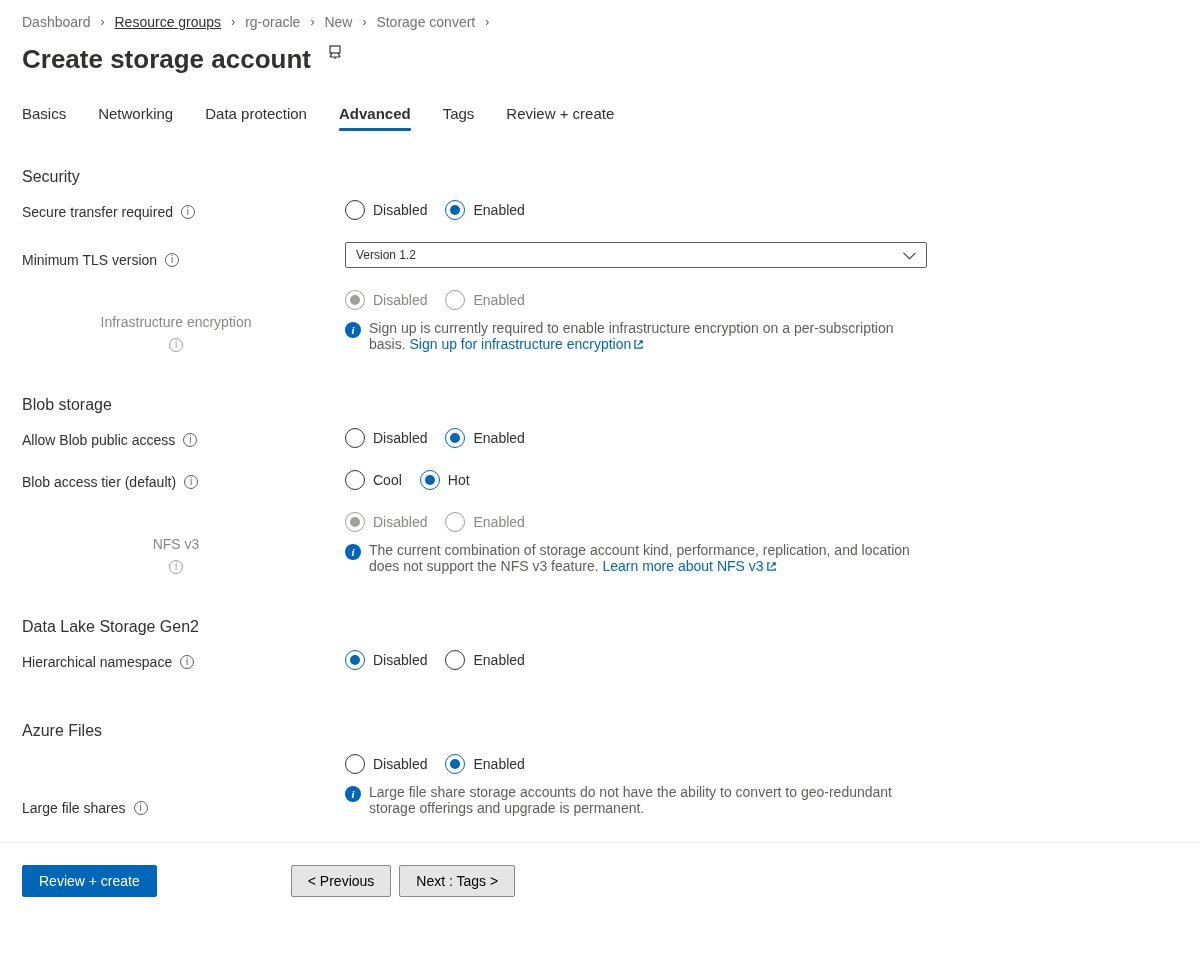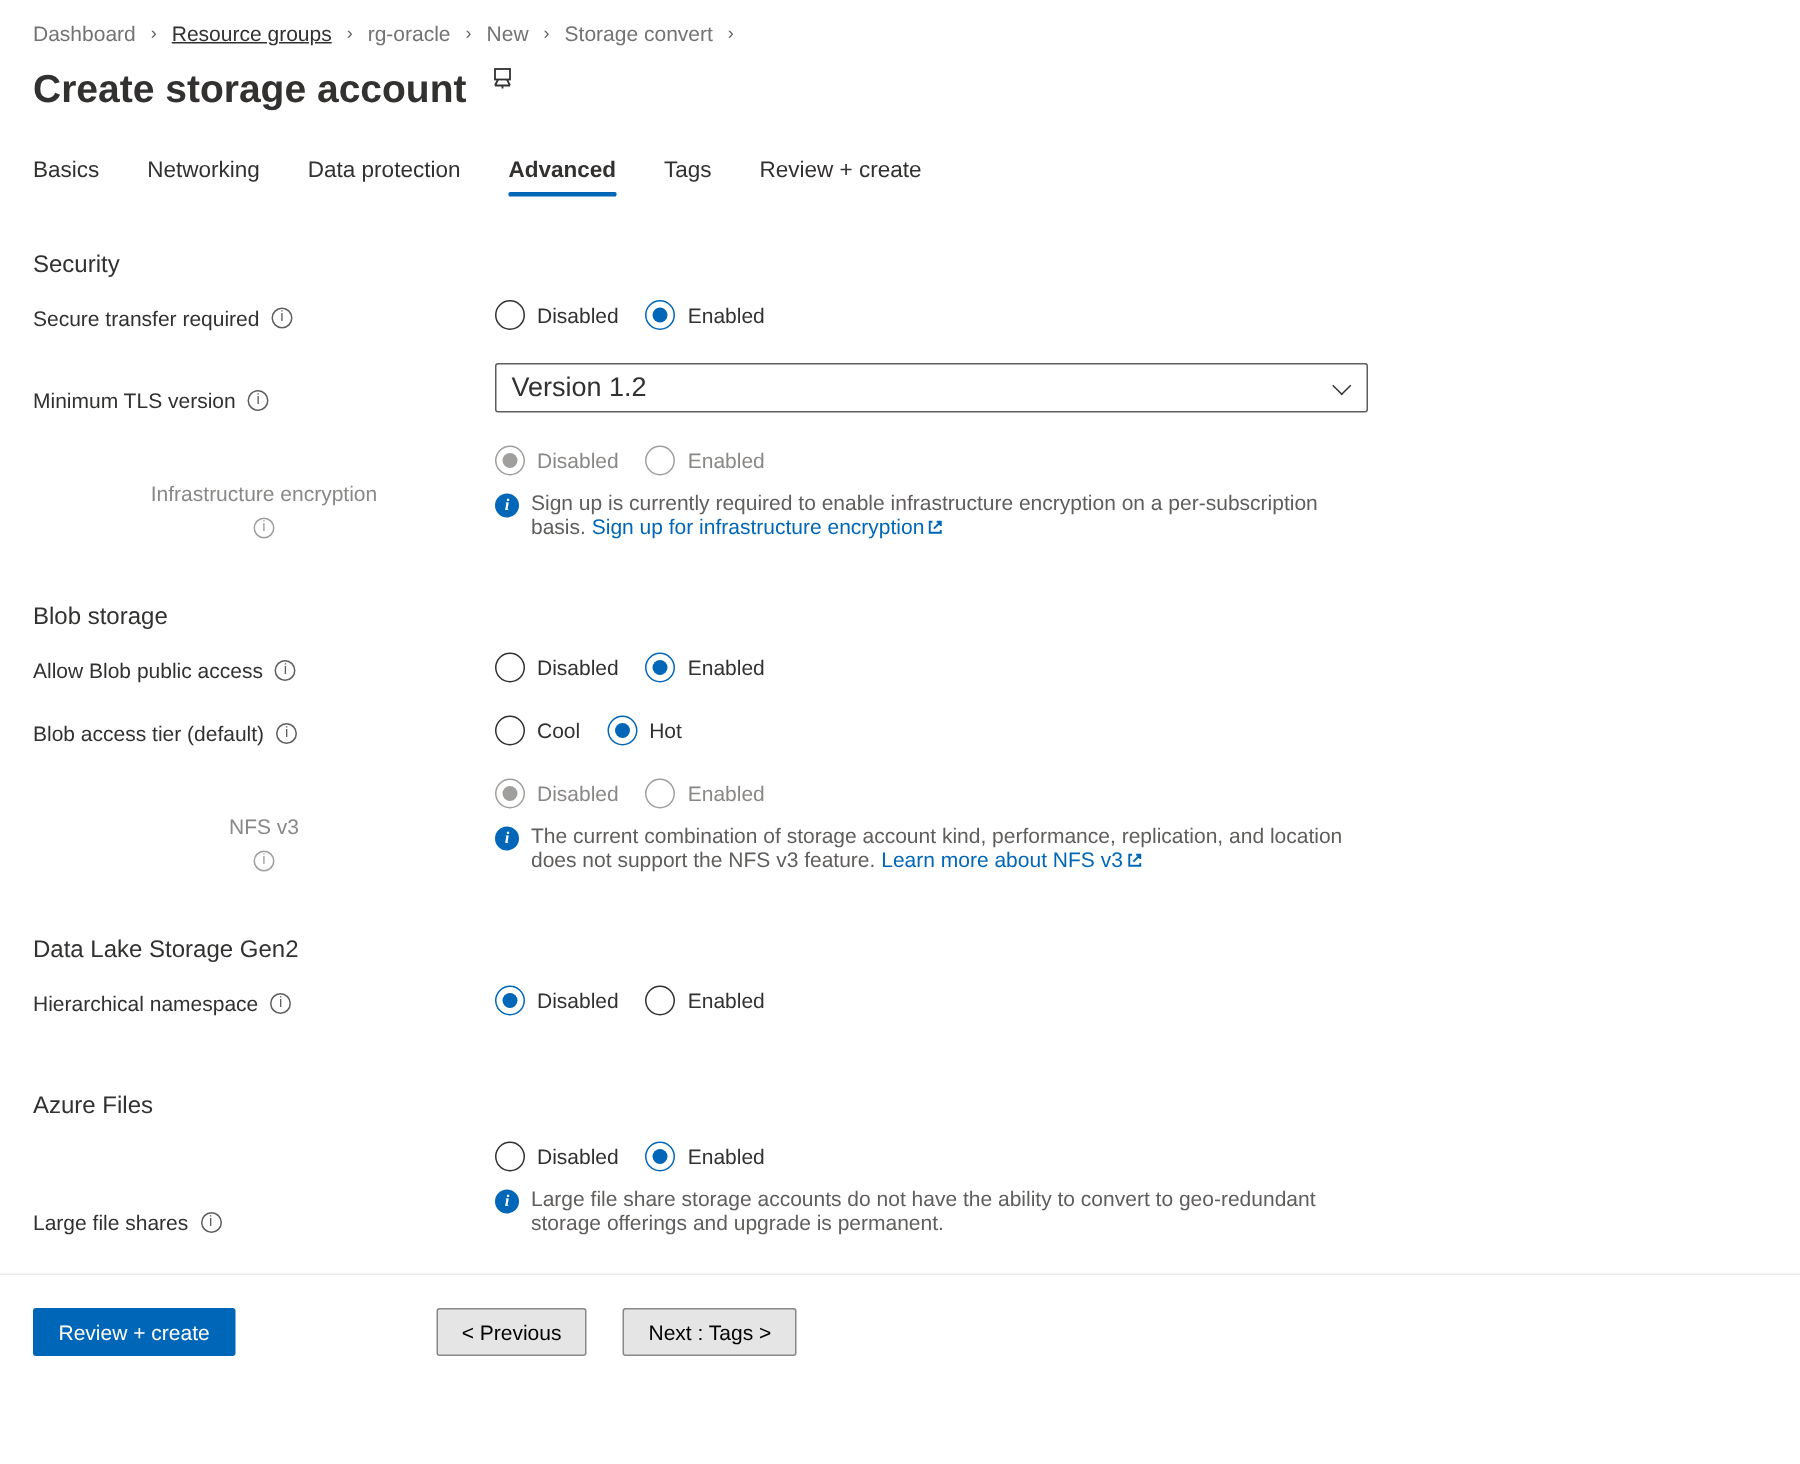--- a/index.html
+++ b/index.html
@@ -25,54 +25,54 @@
     content: ""; position: absolute; left: 0; right: 0; bottom: -1px;
     height: 3px; background: #0067b8; border-radius: 1px;
   }
   h3.section { font-size: 16px; font-weight: 400; margin: 10px 0 14px 0; }
   .form-row { display: flex; align-items: flex-end; margin-bottom: 14px; }
   .form-row.gap-lg { margin-bottom: 22px; }
   .label-col { width: 308px; display: flex; align-items: center; gap: 8px; padding-top: 3px; }
   .label-col.dim { color: #8a8886; flex-direction: column; }
   .info-icon { display: inline-flex; align-items: center; justify-content: center; width: 14px; height: 14px; border: 1px solid #605e5c; border-radius: 50%; font-size: 10px; color: #605e5c; cursor: pointer; line-height: 1; }
   .label-col.dim .info-icon { border-color: #a19f9d; color: #a19f9d; }
-  .field-col { flex: 1; max-width: 582px; }
+  .field-col { flex: 1; max-width: 582px; margin-left: 15px; }
   .radio-group { display: flex; gap: 18px; align-items: center; }
   .radio { display: flex; align-items: center; gap: 8px; cursor: pointer; }
   .radio .ring { width: 20px; height: 20px; border: 1.5px solid #323130; border-radius: 50%; display: flex; align-items: center; justify-content: center; }
   .radio.selected .ring { border-color: #0067b8; }
   .radio.selected .dot { width: 10px; height: 10px; background: #0067b8; border-radius: 50%; }
   .radio.disabled { cursor: default; }
   .radio.disabled .ring { border-color: #a19f9d; }
   .radio.disabled.selected .dot { background: #a19f9d; }
   .radio.disabled .radio-label { color: #8a8886; }
   .select {
     width: 100%; border: 1px solid #605e5c; border-radius: 2px;
-    padding: 5px 20px 5px 10px; font-size: 18px; position: relative;
+    padding: 5px 20px 5px 10px; font-size: 12px; position: relative;
     background: #fff; cursor: pointer;
   }
   .select::after {
     content: ""; position: absolute; right: 12px; top: 50%;
     width: 8px; height: 8px; border-right: 1.3px solid #323130; border-bottom: 1.3px solid #323130;
     transform: translateY(-70%) rotate(45deg);
   }
   .info-msg { display: flex; gap: 8px; margin-top: 10px; font-size: 14px; color: #605e5c; }
   .info-badge { flex: 0 0 16px; width: 16px; height: 16px; background: #0067b8; color: #fff; border-radius: 50%; display: flex; align-items: center; justify-content: center; font-size: 11px; font-style: italic; font-weight: 600; font-family: Georgia, serif; margin-top: 2px; }
   .info-msg a { color: #0067b8; text-decoration: none; }
   .ext-icon { display: inline-block; width: 11px; height: 11px; margin-left: 2px; vertical-align: -1px; }
   .ext-icon svg { width: 11px; height: 11px; fill: none; stroke: #0067b8; stroke-width: 1.4; }
   .section-spacer { height: 20px; }
   .footer {
     border-top: 1px solid #edebe9; margin-top: 26px;
     padding: 22px 22px 20px 22px; display: flex; align-items: center; width: 100%;
   }
   .btn { font-size: 14px; padding: 7px 16px; border-radius: 2px; cursor: pointer; border: 1px solid #8a8886; background: #e5e5e5; }
   .btn.primary { background: #0067b8; color: #fff; border-color: #0067b8; font-weight: 400; }
   .footer .gap { width: 134px; }
-  .footer .btn + .btn { margin-left: 24px; }
+  .footer .btn + .btn { margin-left: 8px; }
 </style>
 </head>
 <body>
 
 <div class="content">
   <nav class="breadcrumb">
     <a>Dashboard</a>
     <span class="chev">›</span>
     <a class="underline">Resource groups</a>
     <span class="chev">›</span>

